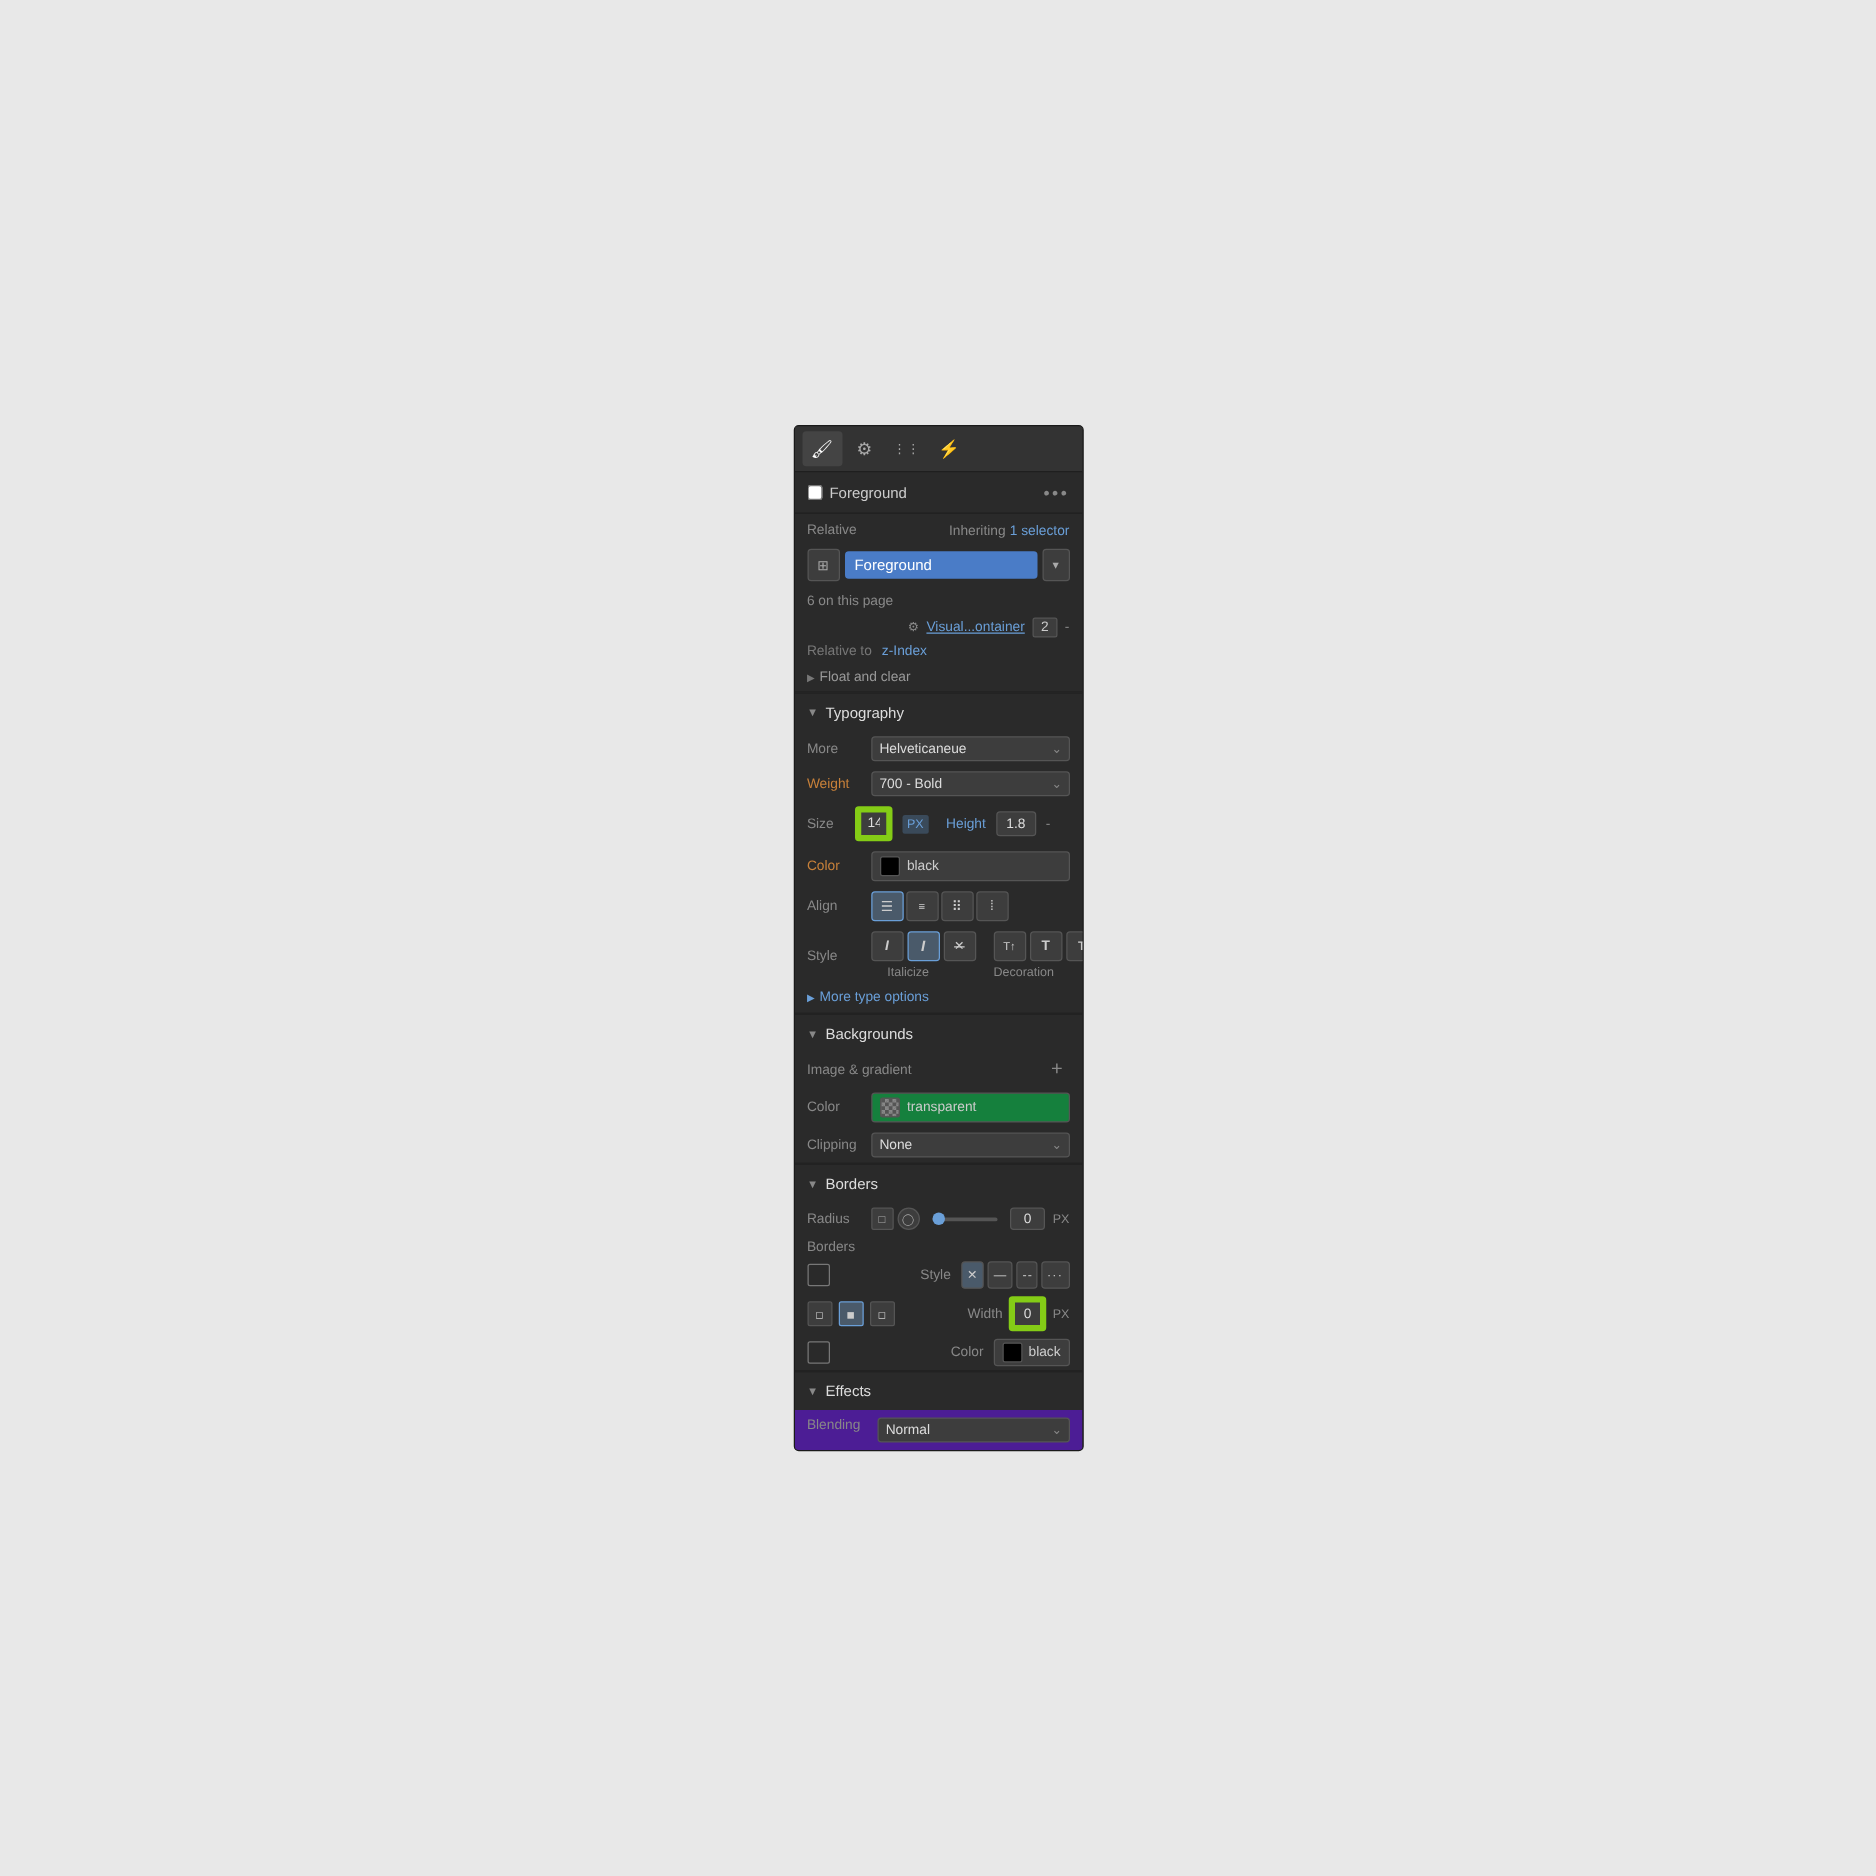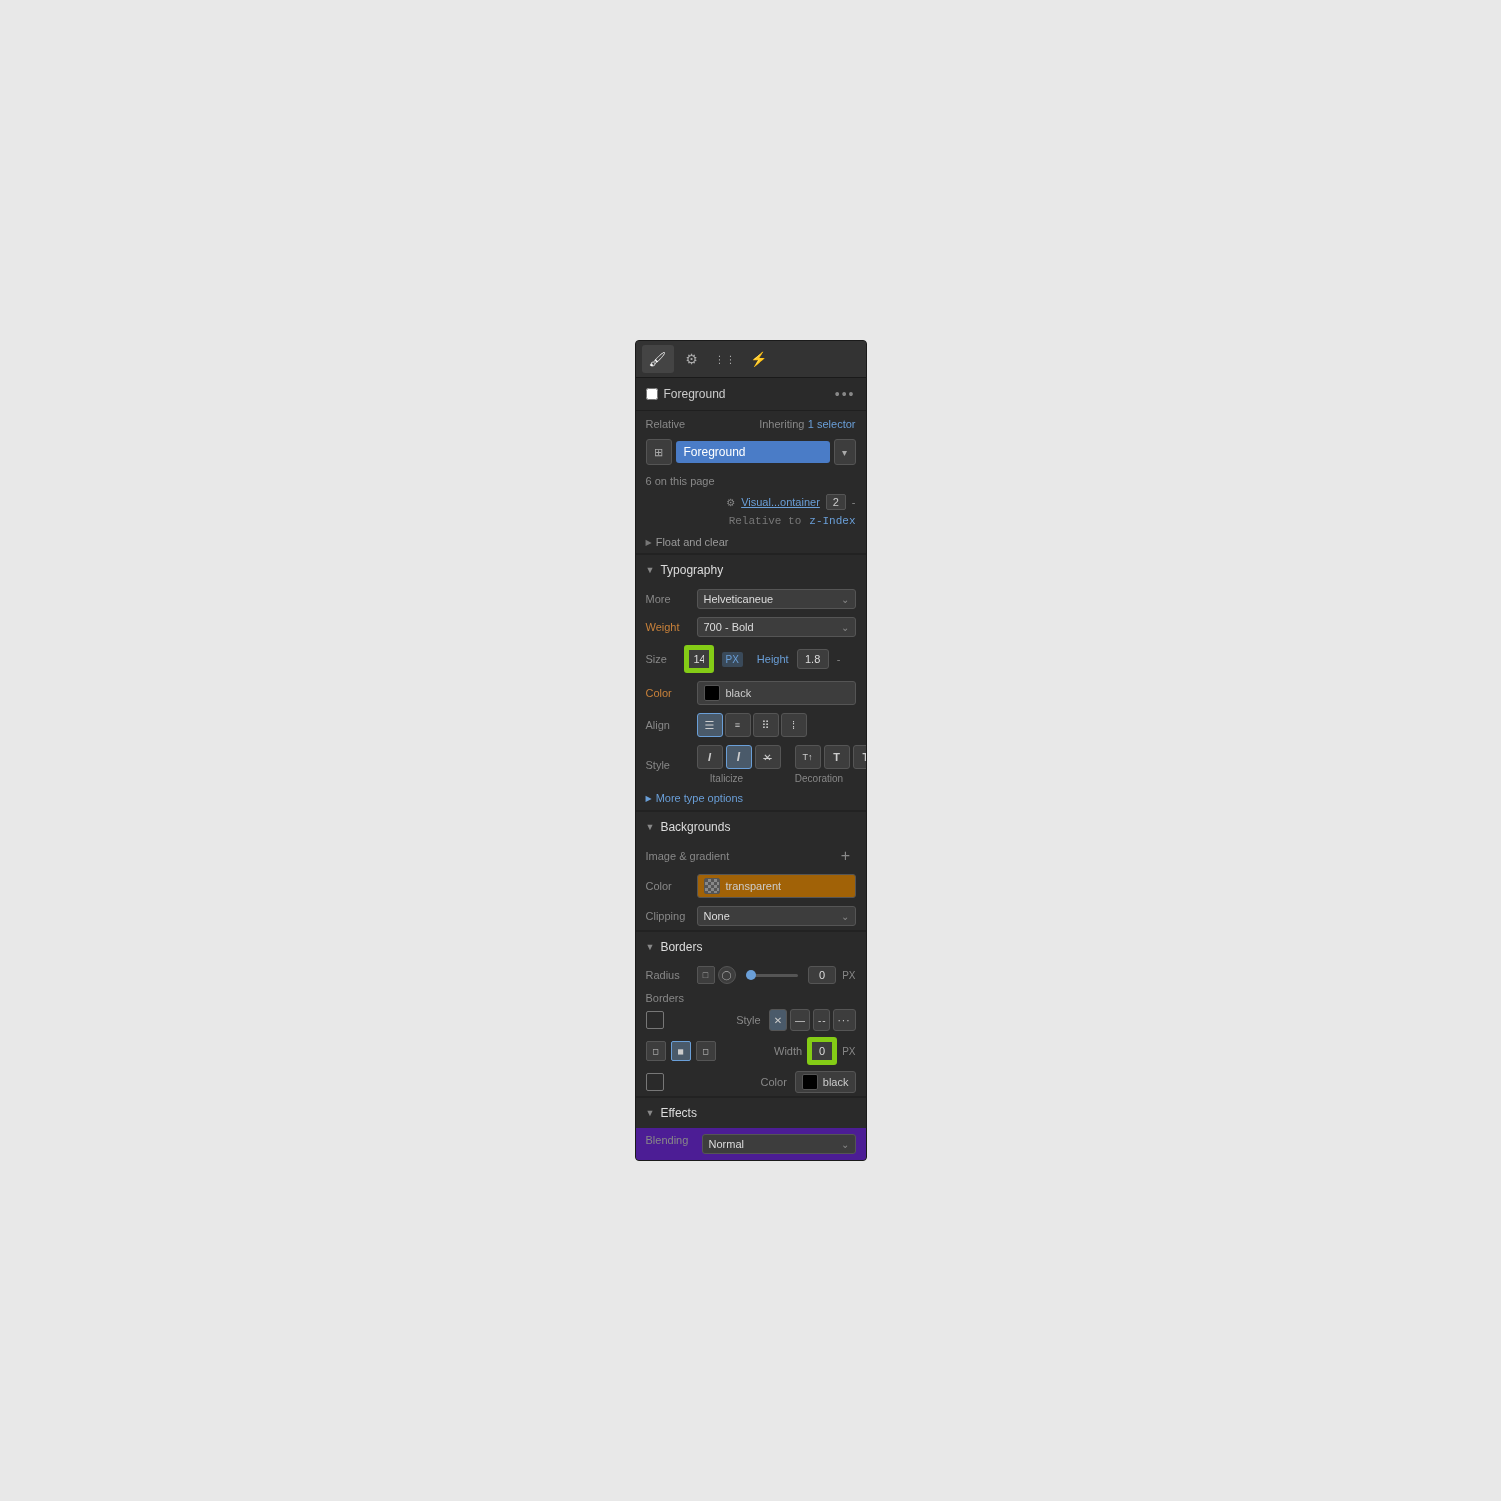--- a/index.html
+++ b/index.html
@@ -163,23 +163,22 @@
     }
     .vc-dash {
       color: #888;
       font-size: 11px;
     }
     
     .relative-row {
       padding: 2px 10px 4px;
       display: flex;
       align-items: center;
-      justify-content: flex-end;
+      justify-content: flex-start;
       gap: 8px;
-      font-family: Liberation Mono, monospace;
     }
     .relative-label {
       color: #777;
       font-size: 11px;
     }
     .z-index-link {
       color: #6a9fd8;
       font-size: 11px;
       cursor: pointer;
     }
@@ -678,21 +677,21 @@
     <span class="section-title">Backgrounds</span>
   </div>
 
   <div class="form-row">
     <span style="color:#888;font-size:11px;flex:1;">Image &amp; gradient</span>
     <button class="plus-btn">+</button>
   </div>
 
   <div class="form-row">
     <span class="form-label">Color</span>
-    <div style="display:flex;align-items:center;gap:6px;flex:1;background:#a16207;border:1px solid #555;border-radius:3px;padding:3px 6px;">
+    <div style="display:flex;align-items:center;gap:6px;flex:1;background:#15803d;border:1px solid #555;border-radius:3px;padding:3px 6px;">
       <div class="transparent-swatch"></div>
       <span style="color:#ccc;font-size:11px;">transparent</span>
     </div>
   </div>
 
   <div class="form-row">
     <span class="form-label">Clipping</span>
     <div class="select-wrapper">
       <select>
         <option>None</option>

